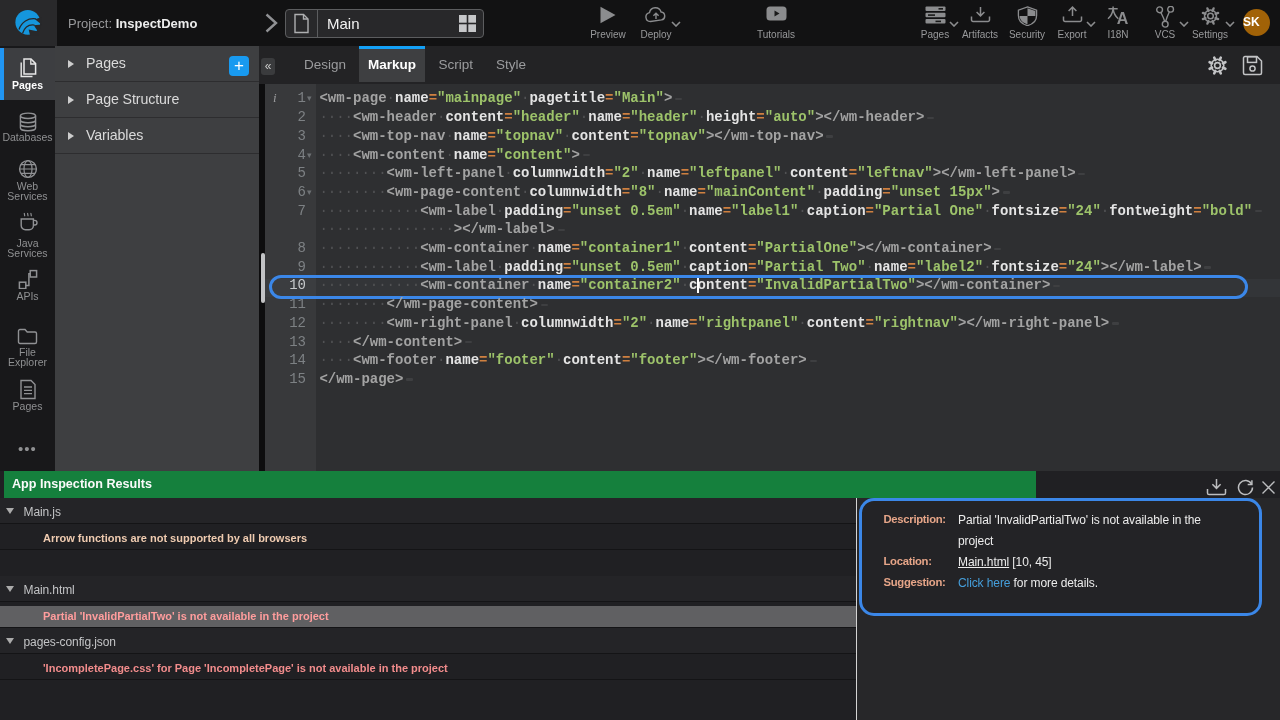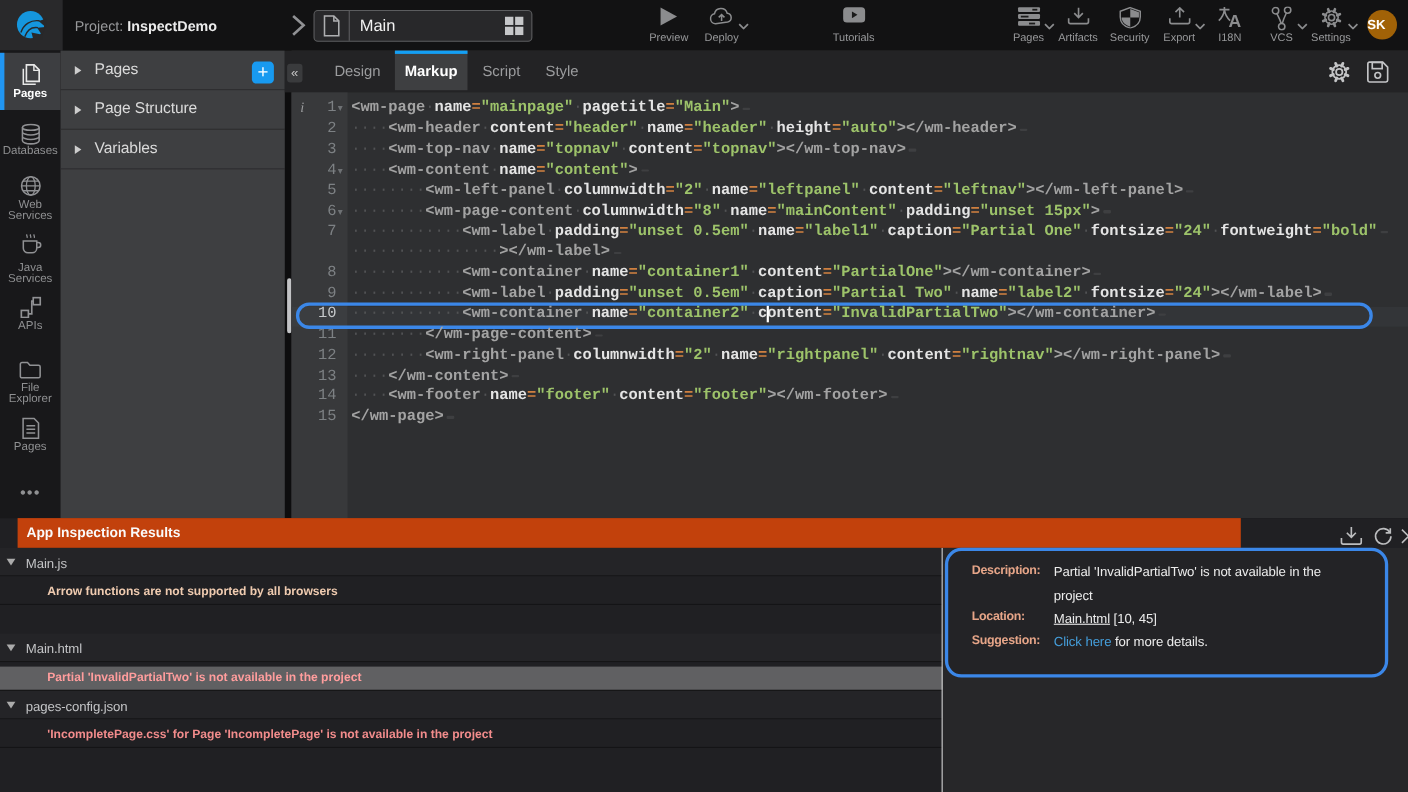--- a/index.html
+++ b/index.html
@@ -61,21 +61,21 @@
 .crow .a {color:#e4e4e4}
 .crow .e {color:#cf8040}
 .crow .v {color:#9dc36a}
 .crow .w {color:#515254;font-weight:normal}
 .crow .eol {position:absolute;top:8.5px;width:7px;height:2.4px;background:#3e3f41;border-radius:1px}
 #hl10 {position:absolute;left:3.5px;top:228.5px;width:979.5px;height:24.5px;border:3px solid #3b87e8;border-radius:12.5px}
 #caret {position:absolute;width:1.6px;height:15.5px;background:#ffffff}
 
 
 #bottom {position:absolute;left:0;top:471px;width:1280px;height:249px;background:#202023}
-#bheader {position:absolute;left:16px;top:0;width:1112px;height:27px;background:#c2410c}
+#bheader {position:absolute;left:4px;top:0;width:1032px;height:27px;background:#15803d}
 #bheader .title {position:absolute;left:8px;top:6px;font-size:12.6px;font-weight:bold;color:#fafafa}
 #blist {position:absolute;left:0;top:0;width:857px;height:222px}
 .lrow {position:absolute;left:0;width:857px;border-bottom:1px solid #141416}
 .lrow.sec {background:#242427}
 .lrow.item {background:#202023}
 .tri {position:absolute;left:6px;top:9.5px;width:0;height:0;border-top:6px solid #ababab;border-left:4.5px solid transparent;border-right:4.5px solid transparent}
 .sectxt {position:absolute;left:23.5px;top:7px;font-size:12px;letter-spacing:-0.1px;color:#c3c4c6}
 .warntxt {position:absolute;left:43px;top:8px;font-size:11px;font-weight:bold;color:#efcbb0}
 .errtxt {position:absolute;left:43px;top:8px;font-size:11px;font-weight:bold;color:#f28c8c}
 .selbg {position:absolute;left:0;top:4px;width:857px;height:21px;background:#606062}

